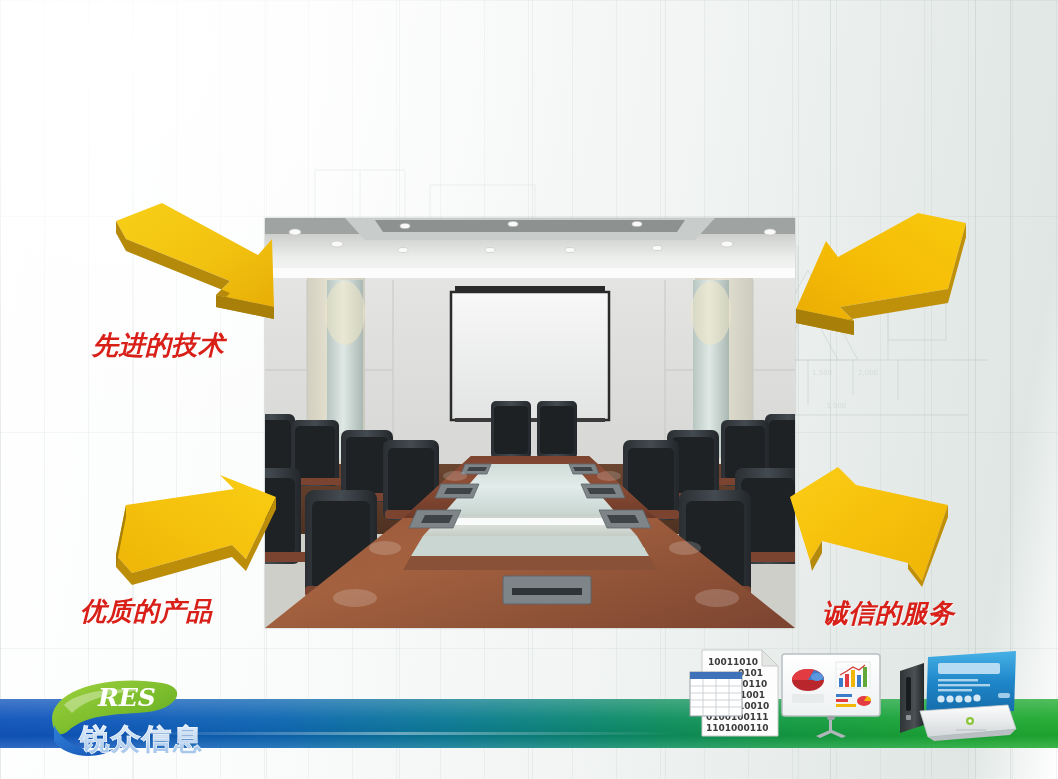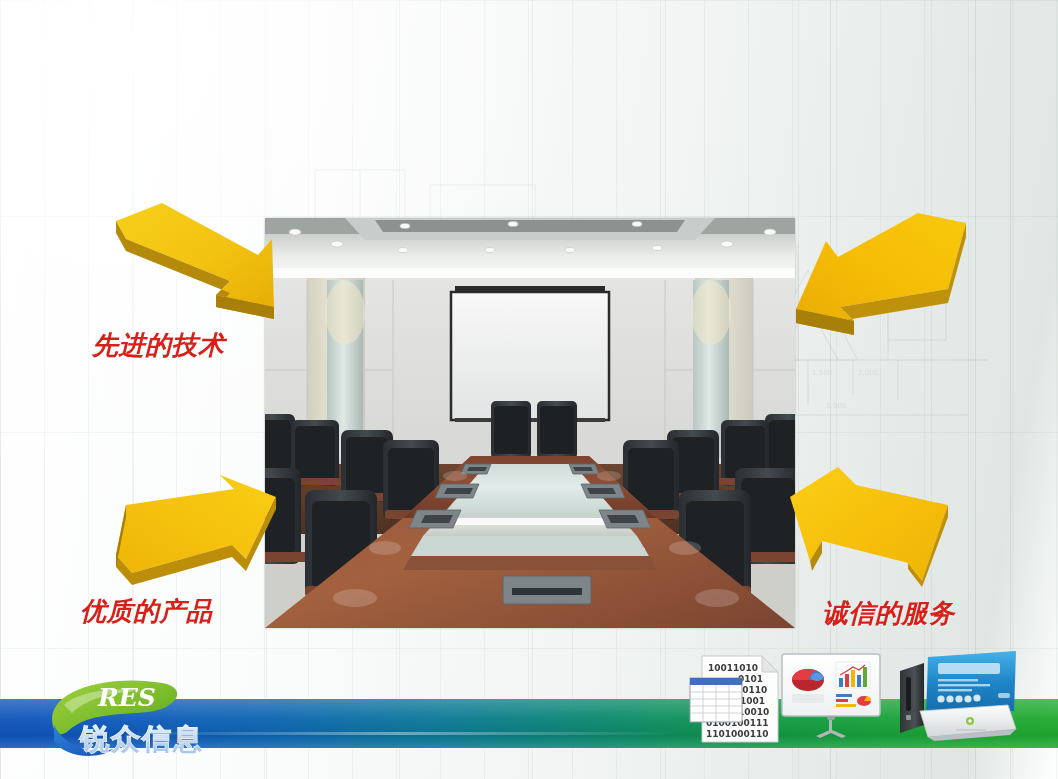--- a/index.html
+++ b/index.html
@@ -125,21 +125,21 @@
     pointer-events:none;
   }
 
   
   .logo { position:absolute; left:44px; bottom:18px; width:250px; height:86px; }
   .logo svg { display:block; overflow:visible; }
 
   
   .gfx { position:absolute; }
   .gfx svg { display:block; overflow:visible; }
-  .gfx-doc  { left:688px; bottom:33px; width:104px; height:92px; }
+  .gfx-doc  { left:688px; bottom:39px; width:104px; height:92px; }
   .gfx-pres { left:778px; bottom:33px; width:106px; height:94px; }
   .gfx-srv  { left:898px; bottom:34px; width:124px; height:96px; }
 </style>
 </head>
 <body>
 
 <div class="slide">
 
   <div class="bg-grid"></div>
   <div class="bg-grid2"></div>

